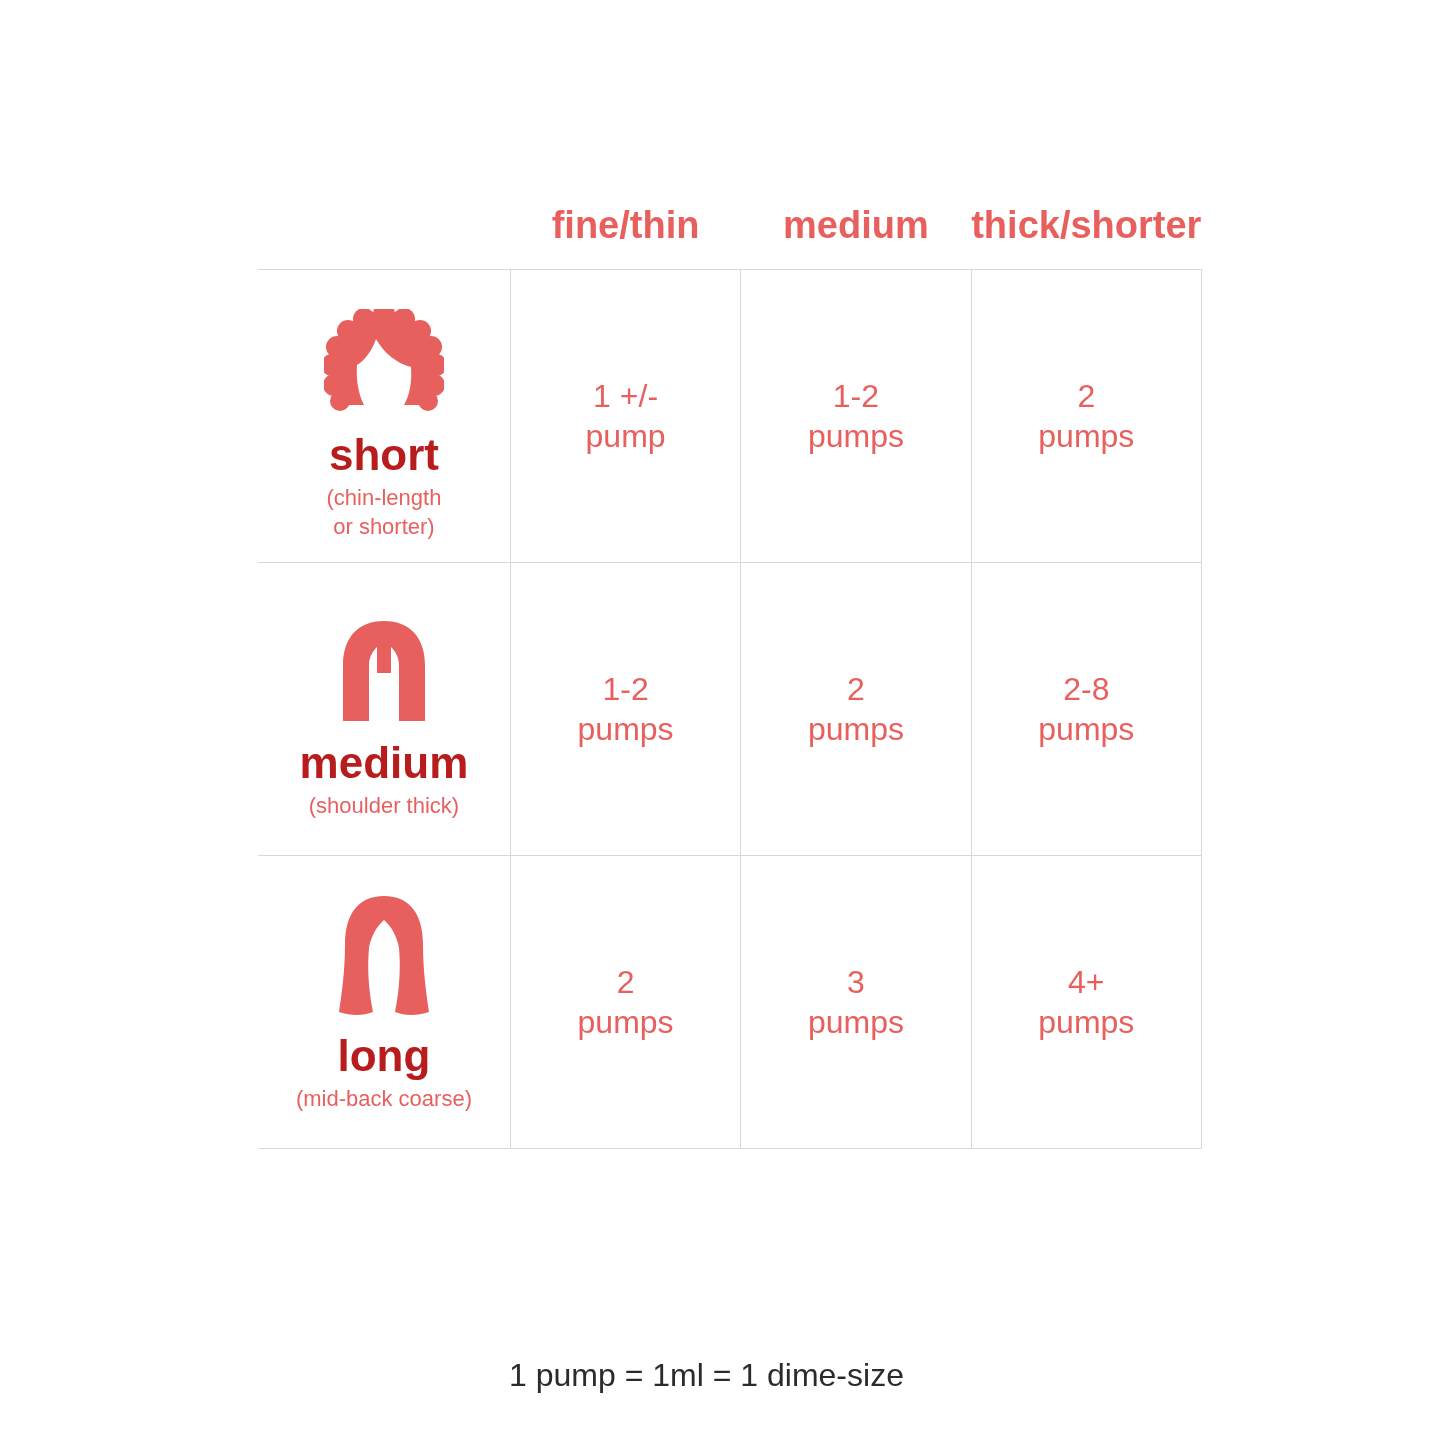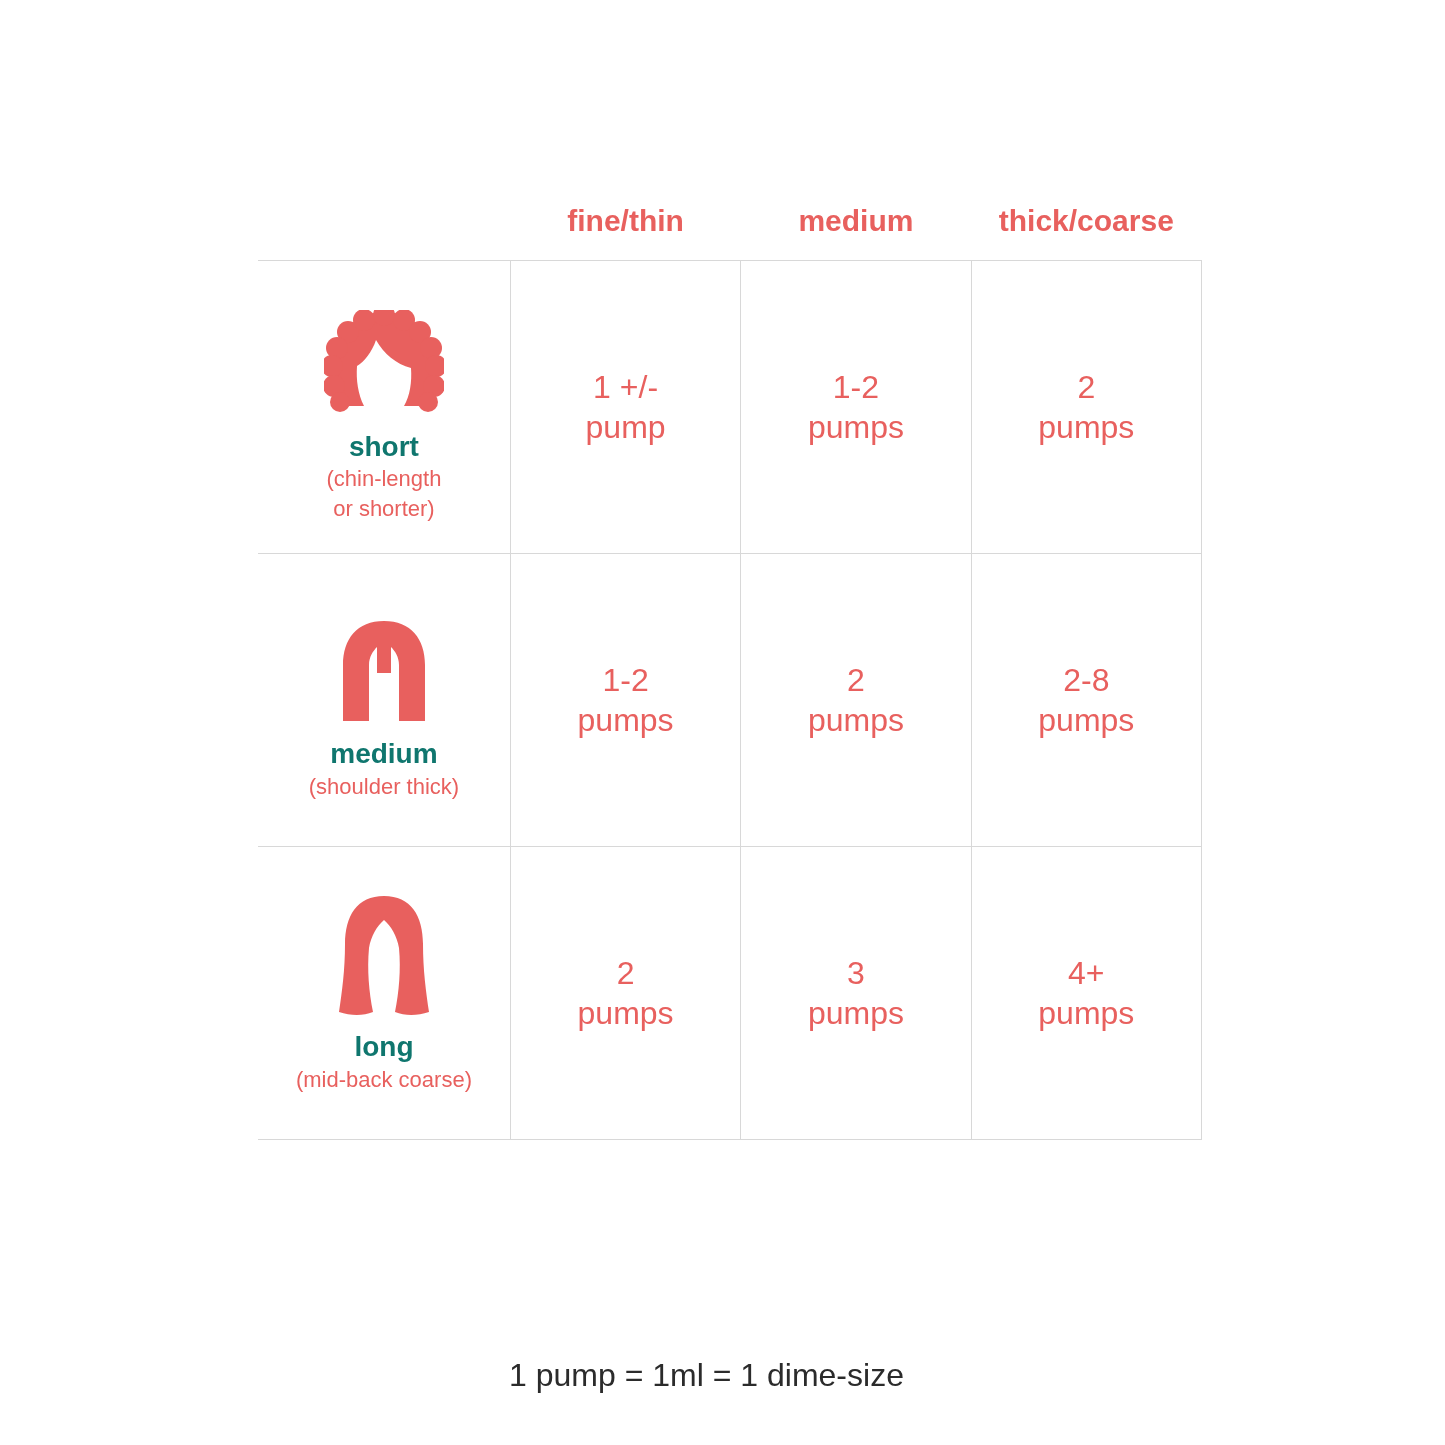--- a/index.html
+++ b/index.html
@@ -23,21 +23,21 @@
   }
   table.dosage {
     border-collapse: collapse;
     table-layout: fixed;
     width: 944px;
   }
   table.dosage col.c-label { width: 252px; }
   table.dosage col.c-col  { width: 230px; }
 
   thead th {
-    font-size: 30px;
+    font-size: 38px;
     font-weight: bold;
     color: #e8605e;
     text-align: center;
     padding: 8px 0 22px 0;
     vertical-align: middle;
     border: none;
   }
   thead th.corner { border: none; }
 
   tbody td {
@@ -63,23 +63,23 @@
   tbody tr td.value:nth-child(3) { border-right: 1px solid #d8d8d8; }
 
   .icon-box {
     height: 128px;
     display: flex;
     align-items: flex-end;
     justify-content: center;
     margin-bottom: 10px;
   }
   .row-title {
-    font-size: 28px;
+    font-size: 44px;
     font-weight: bold;
-    color: #0f766e;
+    color: #b91c1c;
     line-height: 1.2;
   }
   .row-sub {
     font-size: 22px;
     font-weight: 400;
     color: #e8605e;
     line-height: 1.25;
     margin-top: 2px;
   }
   .footnote {
@@ -103,21 +103,21 @@
       <col class="c-label">
       <col class="c-col">
       <col class="c-col">
       <col class="c-col">
     </colgroup>
     <thead>
       <tr>
         <th class="corner"></th>
         <th>fine/thin</th>
         <th>medium</th>
-        <th>thick/coarse</th>
+        <th>thick/shorter</th>
       </tr>
     </thead>
     <tbody>
 
       <tr>
         <td class="rowlabel">
           <div class="icon-box">
             <svg width="120" height="110" viewBox="0 0 120 110" aria-hidden="true">
               <g fill="#e8605e">
                 <path d="M60 2

